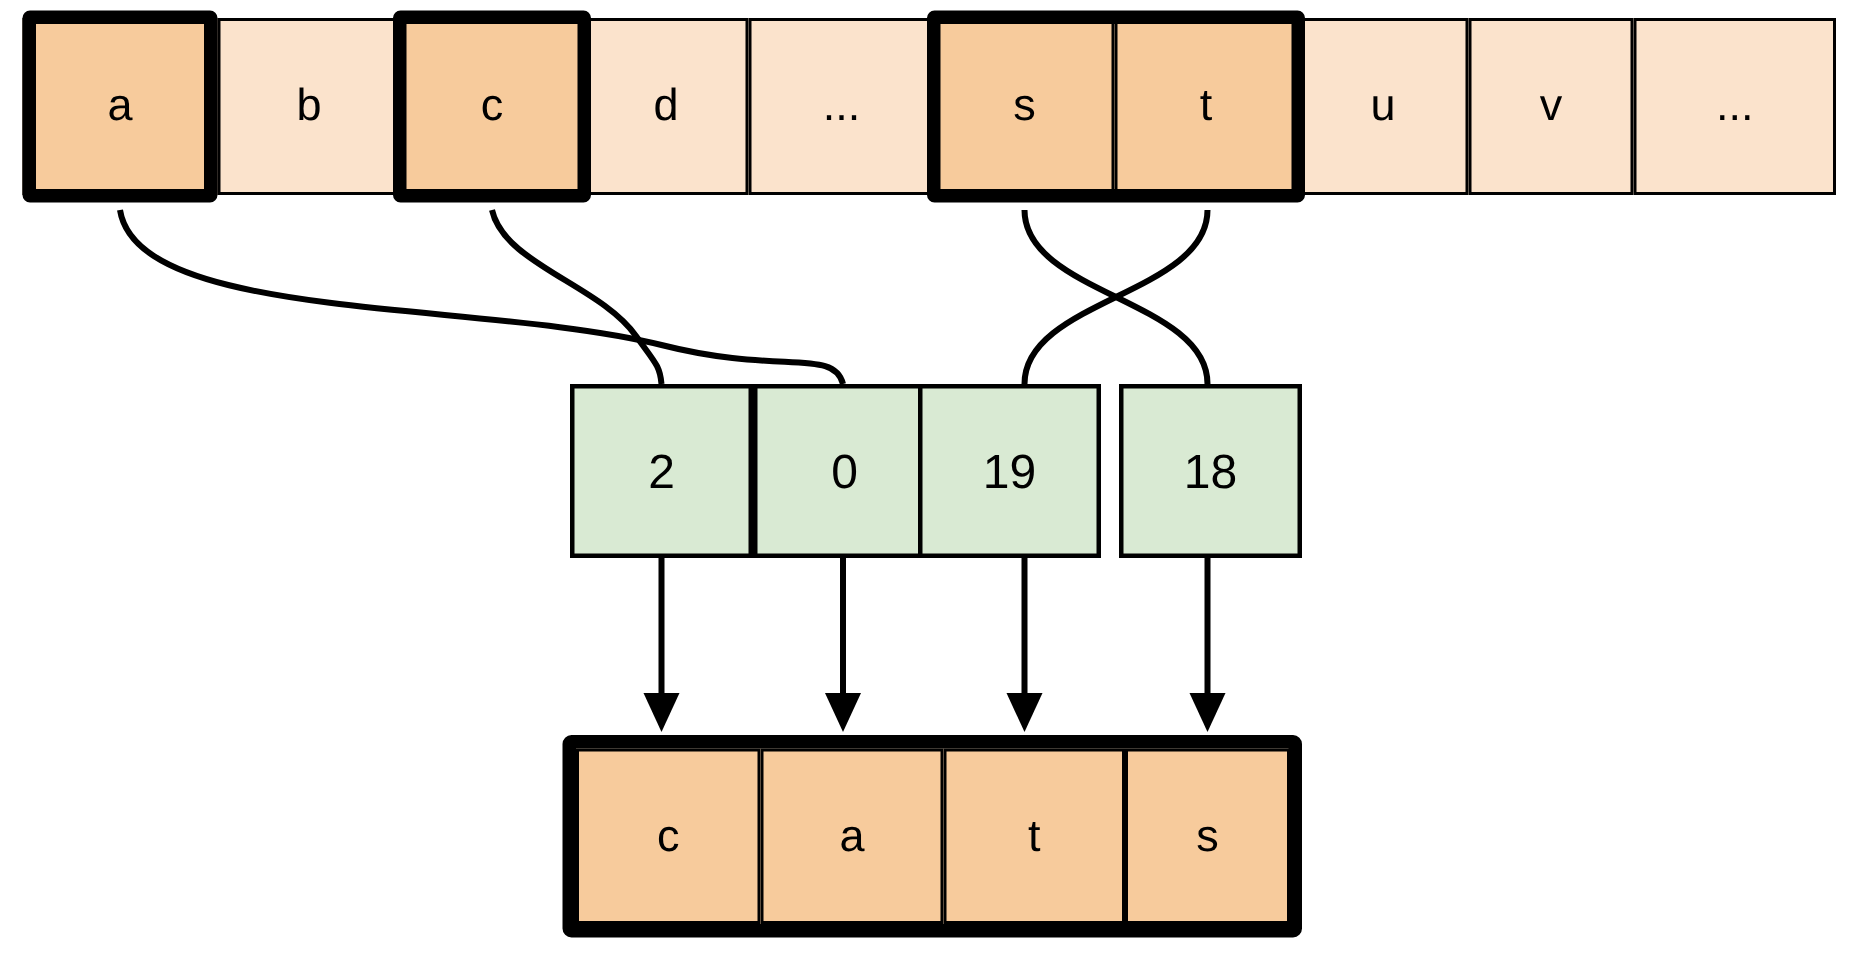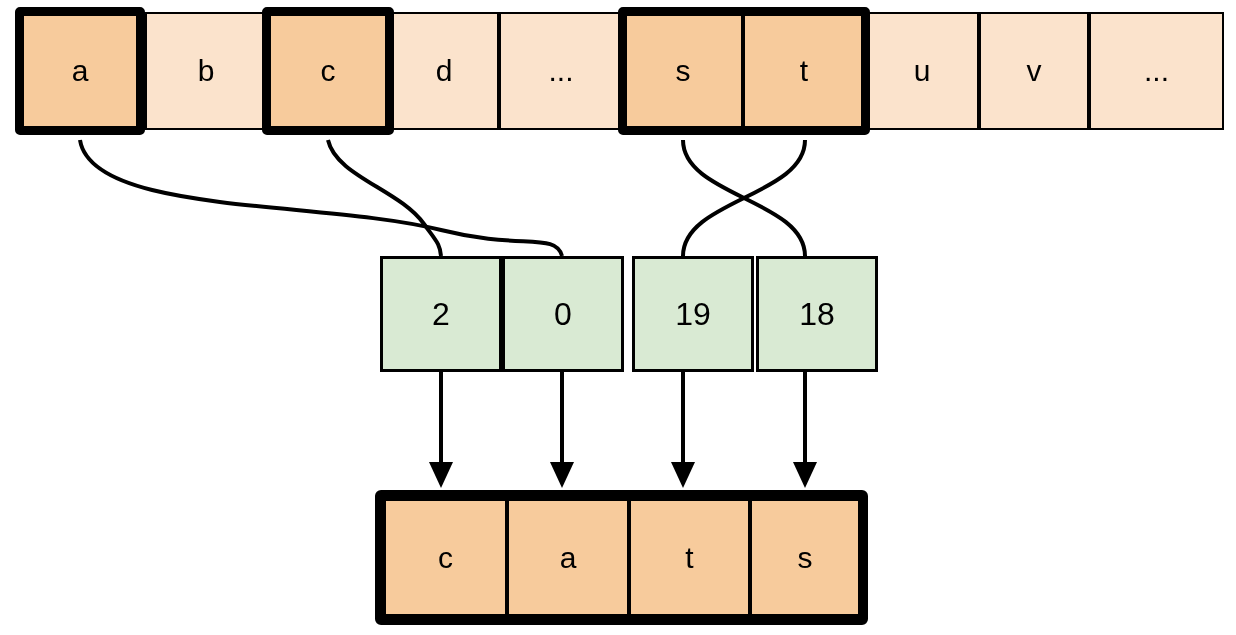--- a/index.html
+++ b/index.html
@@ -180,24 +180,24 @@
     <path class="curve" d="M 805,140 C 805,196 683,200 683,256"></path>
   </svg>
 
   <div id="index-row">
     <div class="cell index-cell" style="left:0px;width:122px;">
       <span>2</span>
     </div>
     <div class="cell index-cell" style="left:122px;width:122px;">
       <span>0</span>
     </div>
-    <div class="cell index-cell" style="left:252px;width:122px;">
+    <div class="cell index-cell" style="left:232px;width:122px;">
       <span>19</span>
     </div>
-    <div class="cell index-cell" style="left:376px;width:122px;align-items:center;">
+    <div class="cell index-cell" style="left:366px;width:122px;align-items:center;">
       <span>18</span>
     </div>
   </div>
 
   <svg class="connector-layer" viewBox="0 0 1236 635">
     <g>
       <line class="arrow-line" x1="441" y1="372" x2="441" y2="472"></line>
       <polygon class="arrow-head" points="441,488 429,462 453,462"></polygon>
     </g>
     <g>

